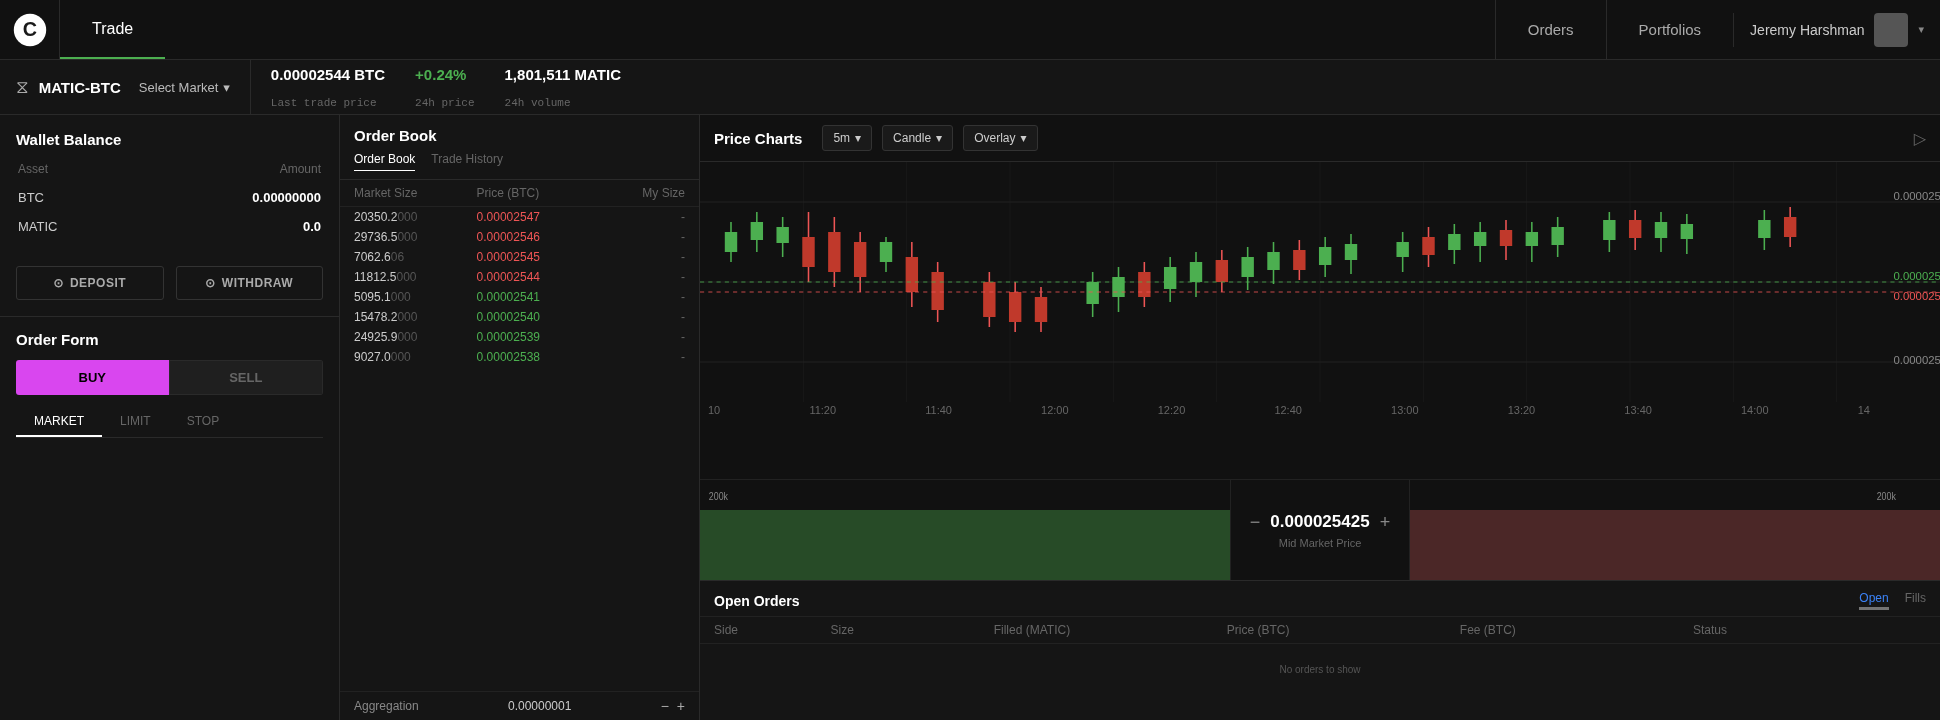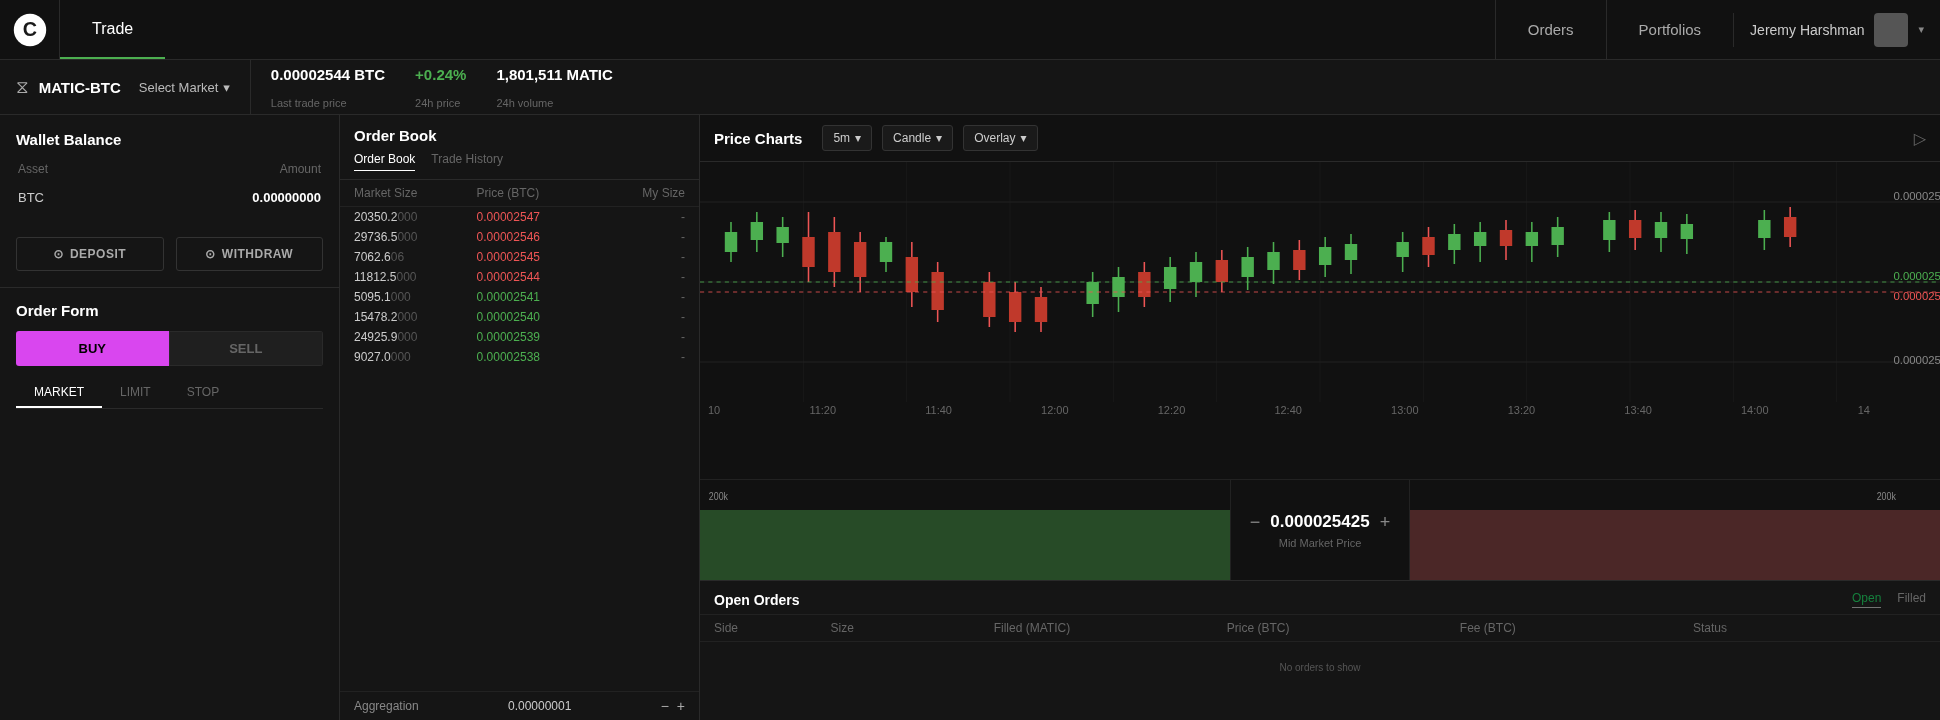--- a/index.html
+++ b/index.html
@@ -52,21 +52,21 @@
     .market-pair .select-btn {
       display: flex; align-items: center; gap: 5px; color: #bbb;
       font-size: 13px; cursor: pointer; margin-left: 8px;
     }
     .market-stats { display: flex; align-items: center; gap: 0; padding-left: 20px; }
     .market-stat {
       display: flex; flex-direction: column; padding-right: 30px;
     }
     .market-stat .stat-val { font-size: 15px; font-weight: 600; color: #fff; }
     .market-stat .stat-val.positive { color: #4caf50; }
-    .market-stat .stat-label { font-size: 11px; color: #666; margin-top: 14px; }
+    .market-stat .stat-label { font-size: 11px; color: #666; margin-top: 14px; font-family: Liberation Mono, monospace; }
 
     
     .main-layout {
       display: flex; height: calc(720px - 60px - 55px);
     }
 
     
     .left-panel {
       width: 340px; min-width: 340px; background: #151515;
       border-right: 1px solid #2a2a2a; display: flex; flex-direction: column;
@@ -177,21 +177,21 @@
       border-top: 1px solid #2a2a2a; background: #151515;
       min-height: 140px;
     }
     .oo-header {
       display: flex; align-items: center; justify-content: space-between;
       padding: 10px 14px 6px; border-bottom: 1px solid #222;
     }
     .oo-title { font-size: 14px; font-weight: 600; color: #fff; }
     .oo-tabs { display: flex; gap: 16px; }
     .oo-tab { font-size: 12px; color: #666; cursor: pointer; padding-bottom: 2px; }
-    .oo-tab.active { color: #15803d; border-bottom: 1px solid #737373; }
+    .oo-tab.active { color: #3b82f6; border-bottom: 3px solid #737373; }
     .oo-col-headers {
       display: grid; grid-template-columns: 0.5fr 0.7fr 1fr 1fr 1fr 1fr;
       padding: 6px 14px; color: #666; font-size: 12px; border-bottom: 1px solid #222;
     }
     .oo-empty {
       display: flex; align-items: center; justify-content: center;
       padding: 20px; color: #555; font-size: 10px;
     }
 
     
@@ -257,20 +257,24 @@
         <thead>
           <tr>
             <td>Asset</td>
             <td style="text-align:right;">Amount</td>
           </tr>
         </thead>
         <tbody>
           <tr>
             <td>BTC</td>
             <td>0.00000000</td>
+          </tr>
+          <tr>
+            <td>MATIC</td>
+            <td>0.0</td>
           </tr>
         </tbody>
       </table>
       <div class="wallet-actions">
         <button class="wallet-btn">
           <span>⊙</span>
           <span>DEPOSIT</span>
         </button>
         <button class="wallet-btn">
           <span>⊙</span>
@@ -533,21 +537,21 @@
           </svg>
         </div>
       </div>
     </div>
 
     <div class="open-orders">
       <div class="oo-header">
         <div class="oo-title">Open Orders</div>
         <div class="oo-tabs">
           <span class="oo-tab active">Open</span>
-          <span class="oo-tab">Filled</span>
+          <span class="oo-tab">Fills</span>
         </div>
       </div>
       <div class="oo-col-headers">
         <span>Side</span>
         <span>Size</span>
         <span>Filled (MATIC)</span>
         <span>Price (BTC)</span>
         <span>Fee (BTC)</span>
         <span>Status</span>
       </div>

